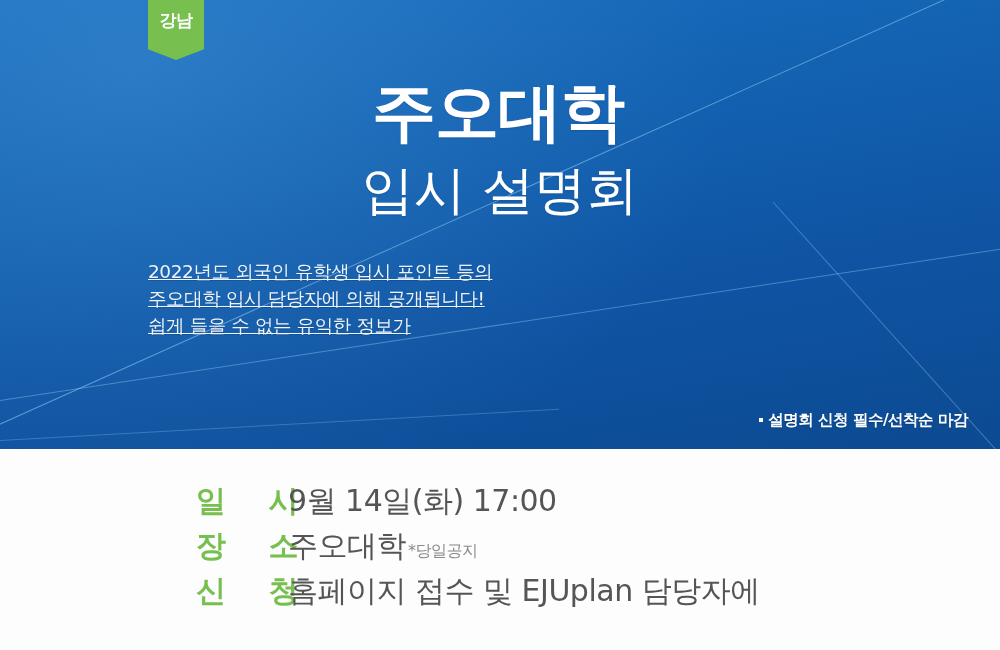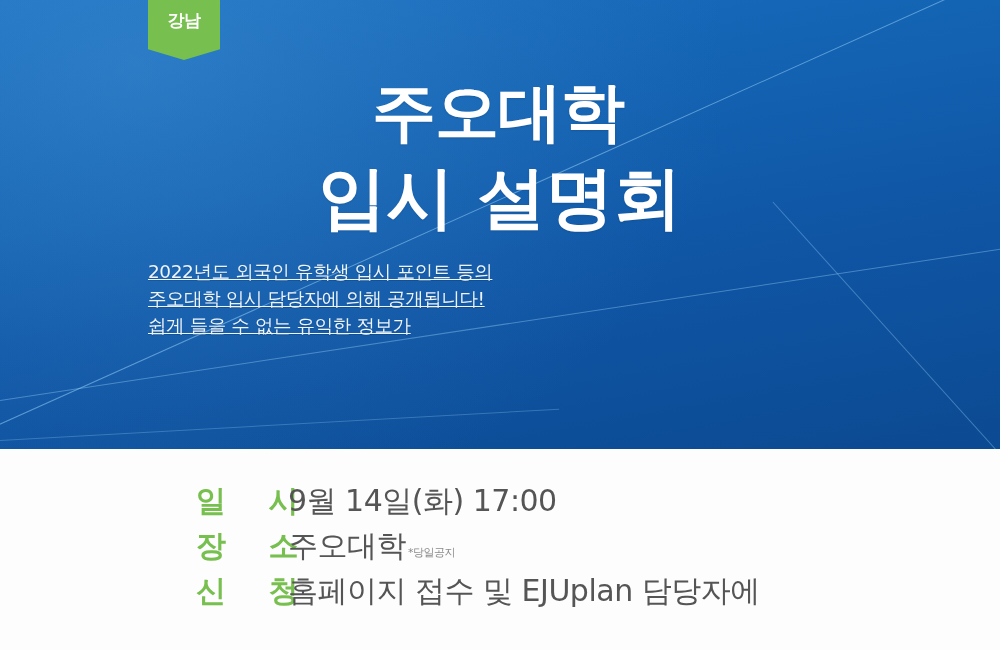--- a/index.html
+++ b/index.html
@@ -65,21 +65,21 @@
     left:0px; top:440px;
     width:560px;
     transform:rotate(-3.2deg);
     background:rgba(150,205,245,0.30);
   }
 
   
   .ribbon {
     position:absolute;
     left:148px; top:0;
-    width:72px; height:60px;
+    width:56px; height:60px;
     background:#77bf4e;
     clip-path:polygon(0 0, 100% 0, 100% 82%, 50% 100%, 0 82%);
     display:flex;
     align-items:flex-start;
     justify-content:center;
     padding-top:12px;
   }
   .ribbon-label {
     color:#ffffff;
     font-size:17px;
@@ -98,22 +98,22 @@
   .title-line1 {
     color:#ffffff;
     font-size:64px;
     font-weight:bold;
     line-height:1.0;
     letter-spacing:-1px;
     text-shadow:0 1px 2px rgba(0,0,0,0.12);
   }
   .title-line2 {
     color:#ffffff;
-    font-size:68px;
-    font-weight:700;
+    font-size:52px;
+    font-weight:400;
     line-height:1.0;
     letter-spacing:0px;
     margin-top:20px;
     padding-left:4px;
     text-shadow:0 1px 2px rgba(0,0,0,0.10);
   }
 
   
   .desc {
     position:absolute;
@@ -174,21 +174,21 @@
   }
   .info-value {
     color:#555555;
     font-size:30px;
     font-weight:400;
     letter-spacing:-0.5px;
     white-space:nowrap;
   }
   .info-sub {
     color:#8a8a8a;
-    font-size:11px;
+    font-size:16px;
     font-weight:400;
     letter-spacing:-0.5px;
     margin-left:2px;
   }
 </style>
 </head>
 <body>
 
 <div id="poster">
 
@@ -209,20 +209,23 @@
       <div class="title-line1">주오대학</div>
       <div class="title-line2">입시 설명회</div>
     </div>
 
     <div class="desc">
       <div>2022년도 외국인 유학생 입시 포인트 등의</div>
       <div>주오대학 입시 담당자에 의해 공개됩니다!</div>
       <div>쉽게 들을 수 없는 유익한 정보가</div>
     </div>
 
+    <div class="hero-note">
+      <span class="bullet"></span><span>설명회 신청 필수/선착순 마감</span>
+    </div>
   </div>
 
   <div class="info">
     <div class="info-rows">
 
       <div class="info-row">
         <span class="info-label">일 시</span>
         <span class="info-value">9월 14일(화) 17:00</span>
       </div>
 

